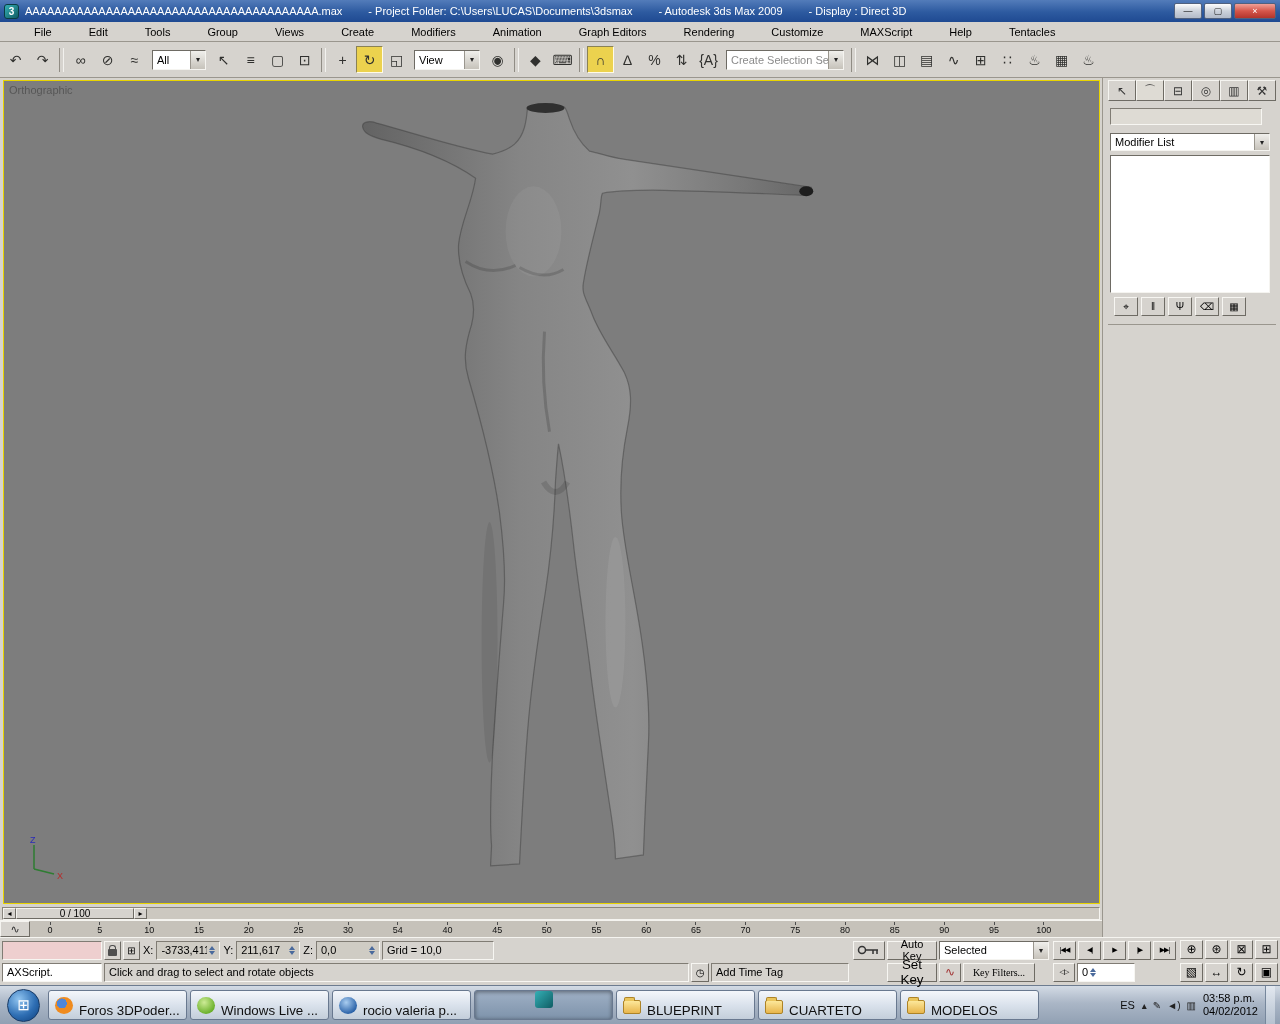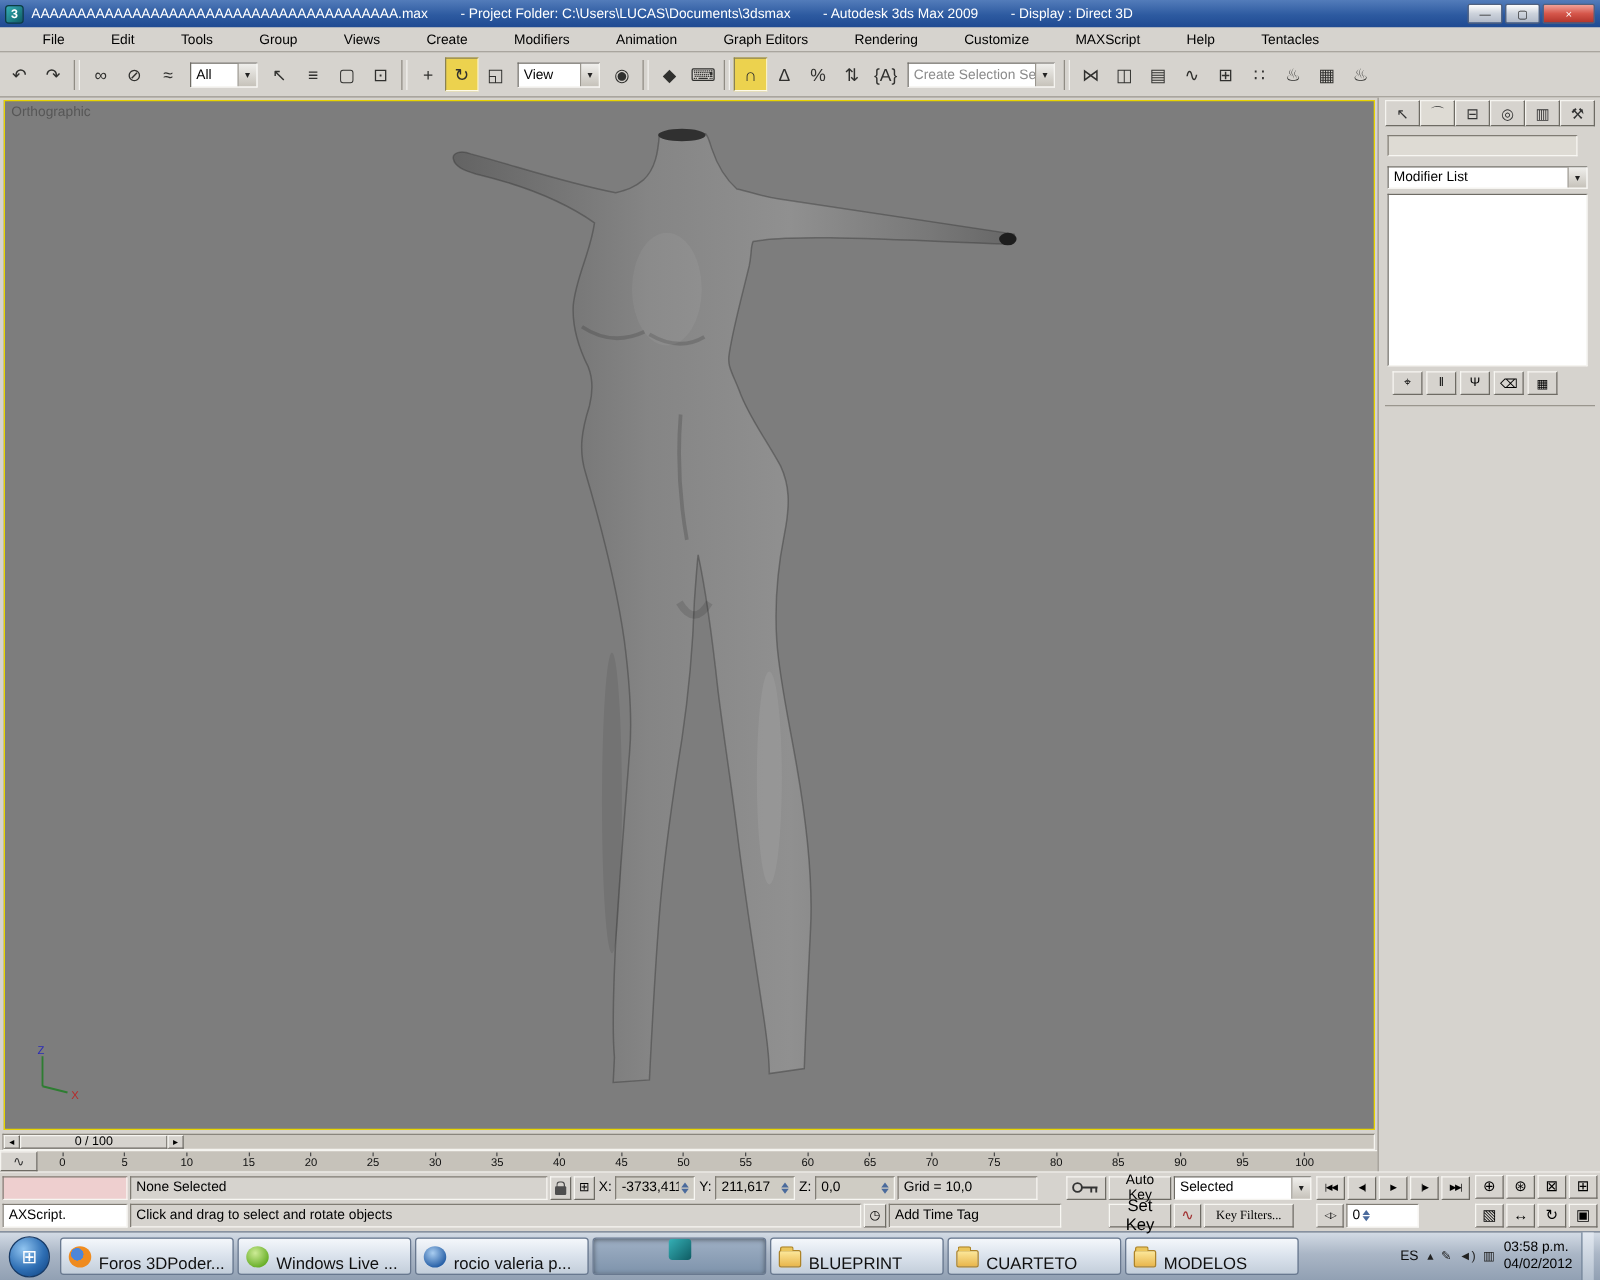--- a/index.html
+++ b/index.html
@@ -419,21 +419,21 @@
           <span class="tick">
             <i class="tickmark"></i>
             <span class="ticknum">25</span>
           </span>
           <span class="tick">
             <i class="tickmark"></i>
             <span class="ticknum">30</span>
           </span>
           <span class="tick">
             <i class="tickmark"></i>
-            <span class="ticknum">35</span>
+            <span class="ticknum">54</span>
           </span>
           <span class="tick">
             <i class="tickmark"></i>
             <span class="ticknum">40</span>
           </span>
           <span class="tick">
             <i class="tickmark"></i>
             <span class="ticknum">45</span>
           </span>
           <span class="tick">
@@ -531,21 +531,20 @@
         </button>
       </div>
     <div class="cmd-rest"></div>
   </div>
 </div>
 
 <div class="statusbar">
   <div class="sb-col sb-left">
     <div class="sb-row">
       <div class="sunken macro-box"></div>
-      <div class="sunken sel-status">None Selected</div>
       <button class="raised lock-btn">
           <span class="lock-shape"></span>
         </button>
       <button class="raised abs-btn">
           <span>⊞</span>
         </button>
       <span class="coord-label">X:</span>
       <div class="sunken coord-field">
         <span class="val">-3733,411</span>
         <span class="spinner">

